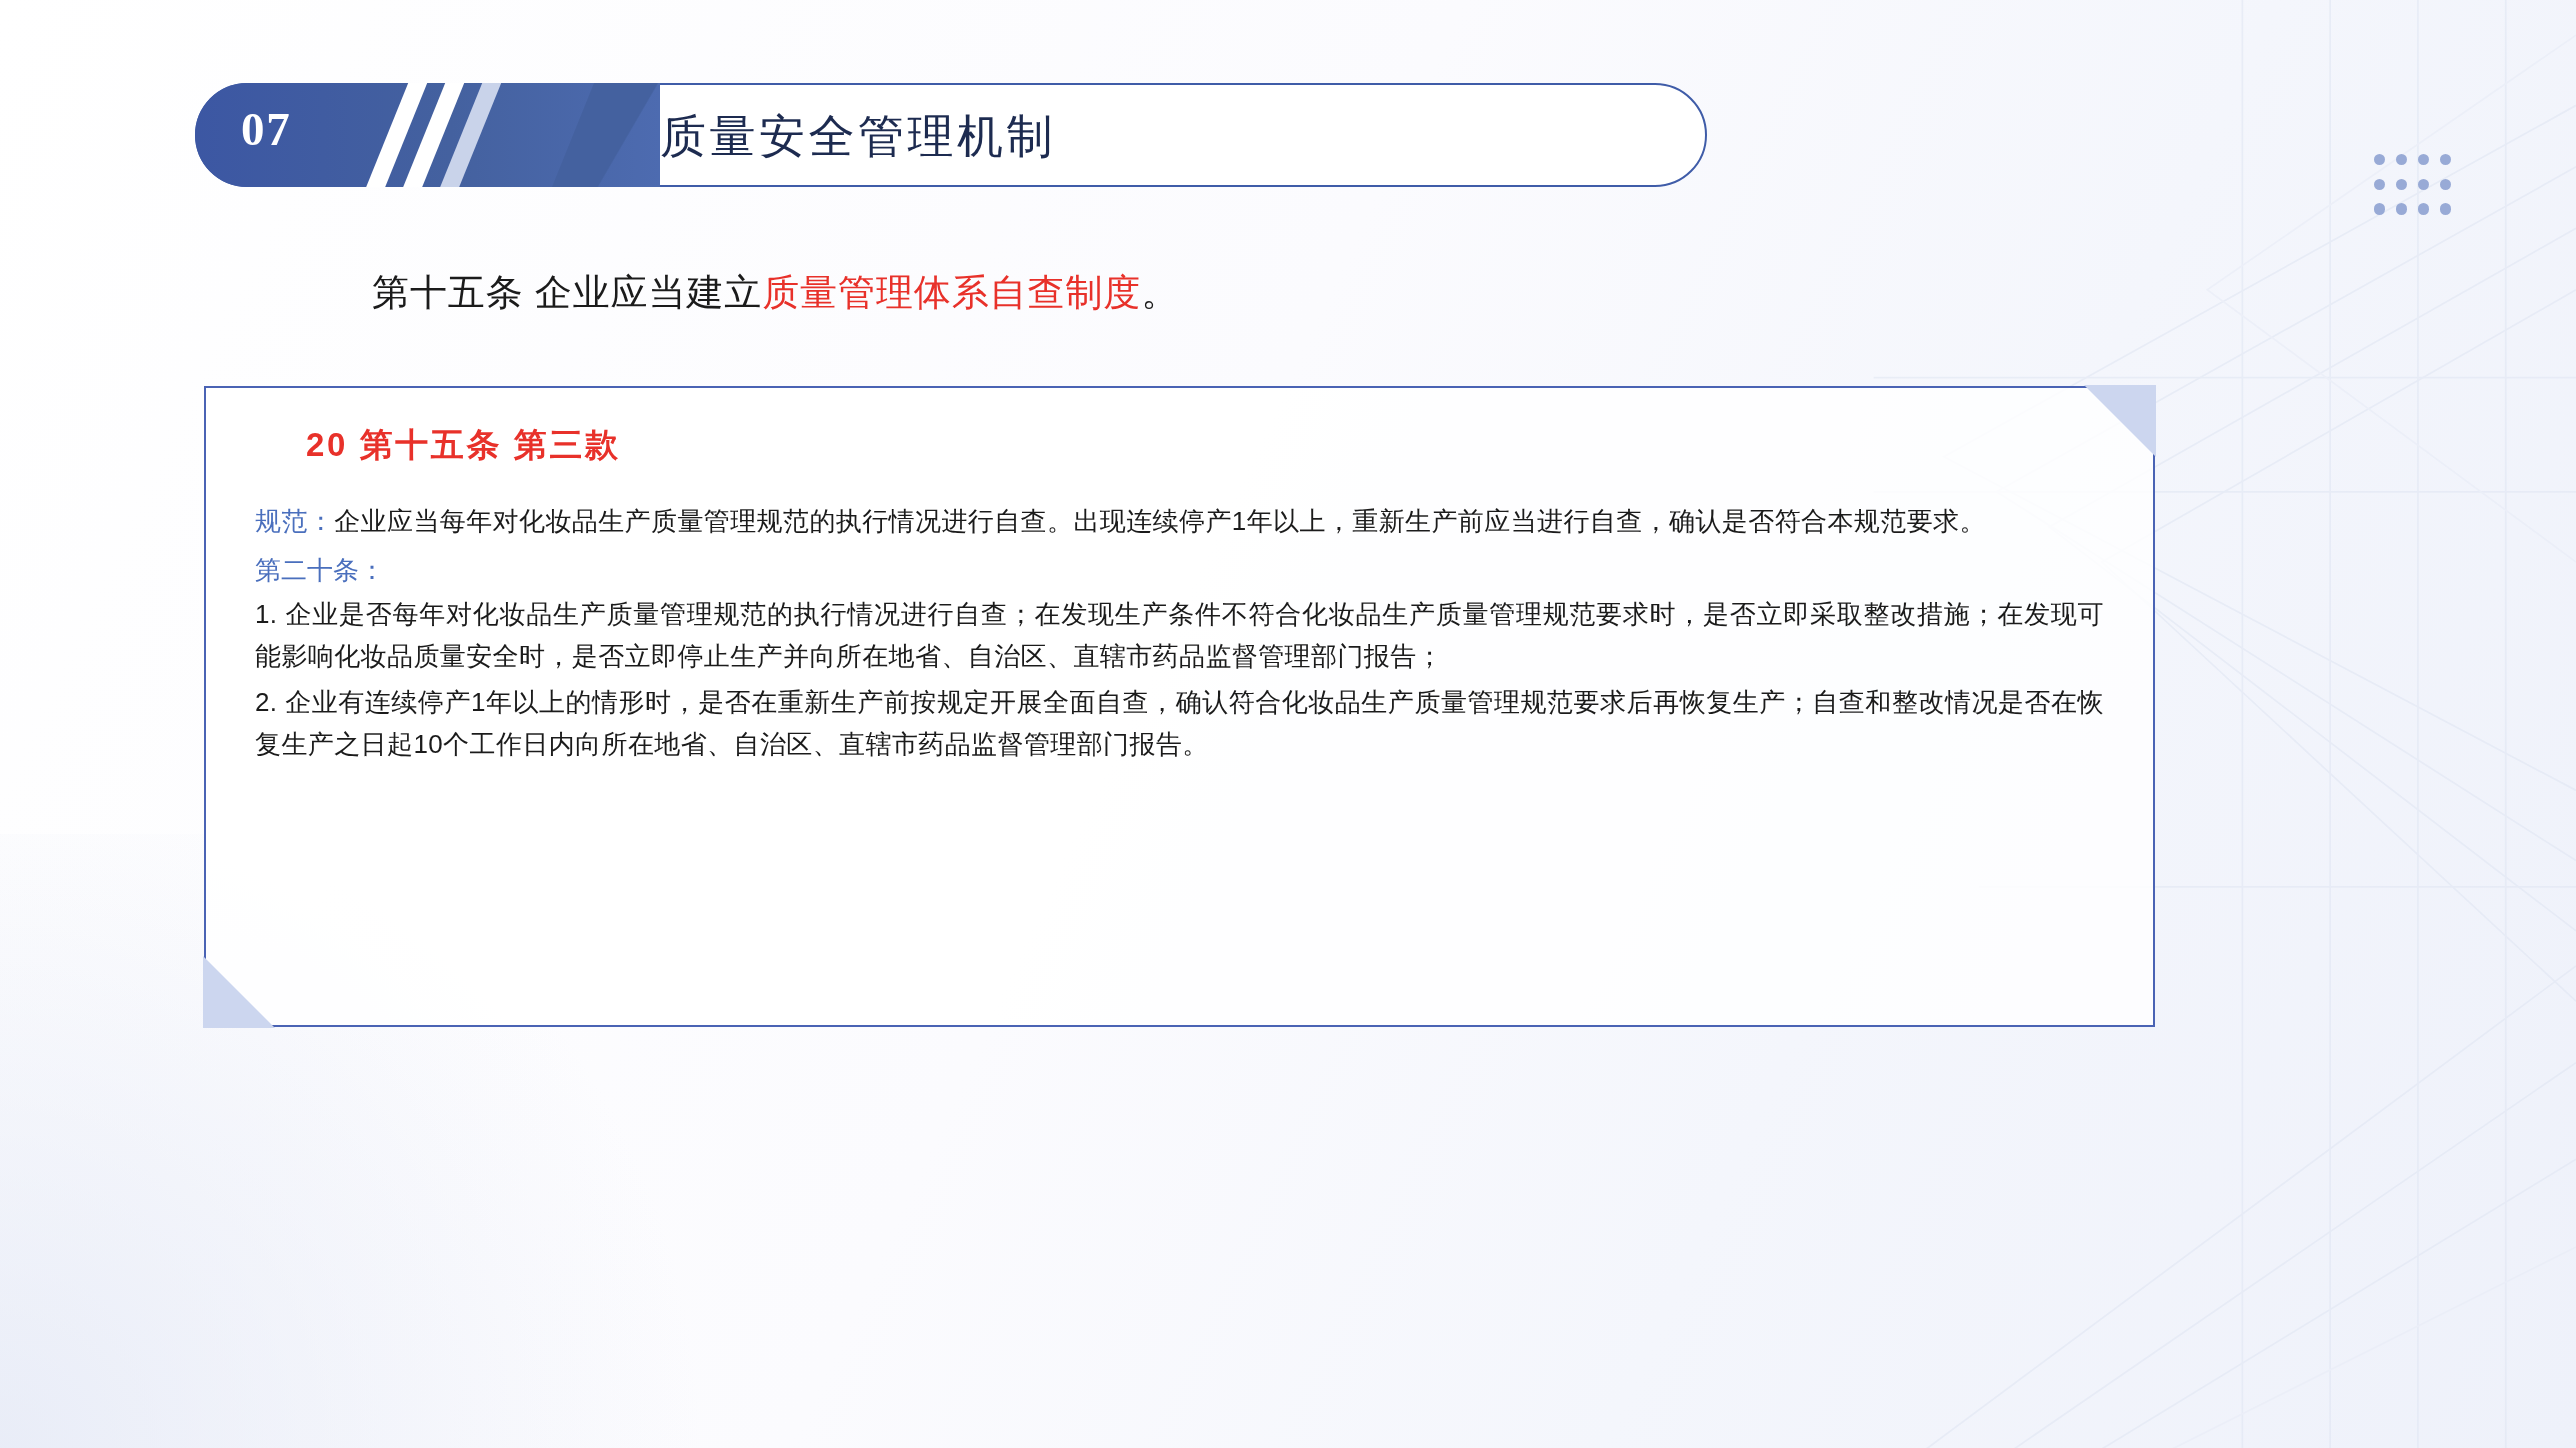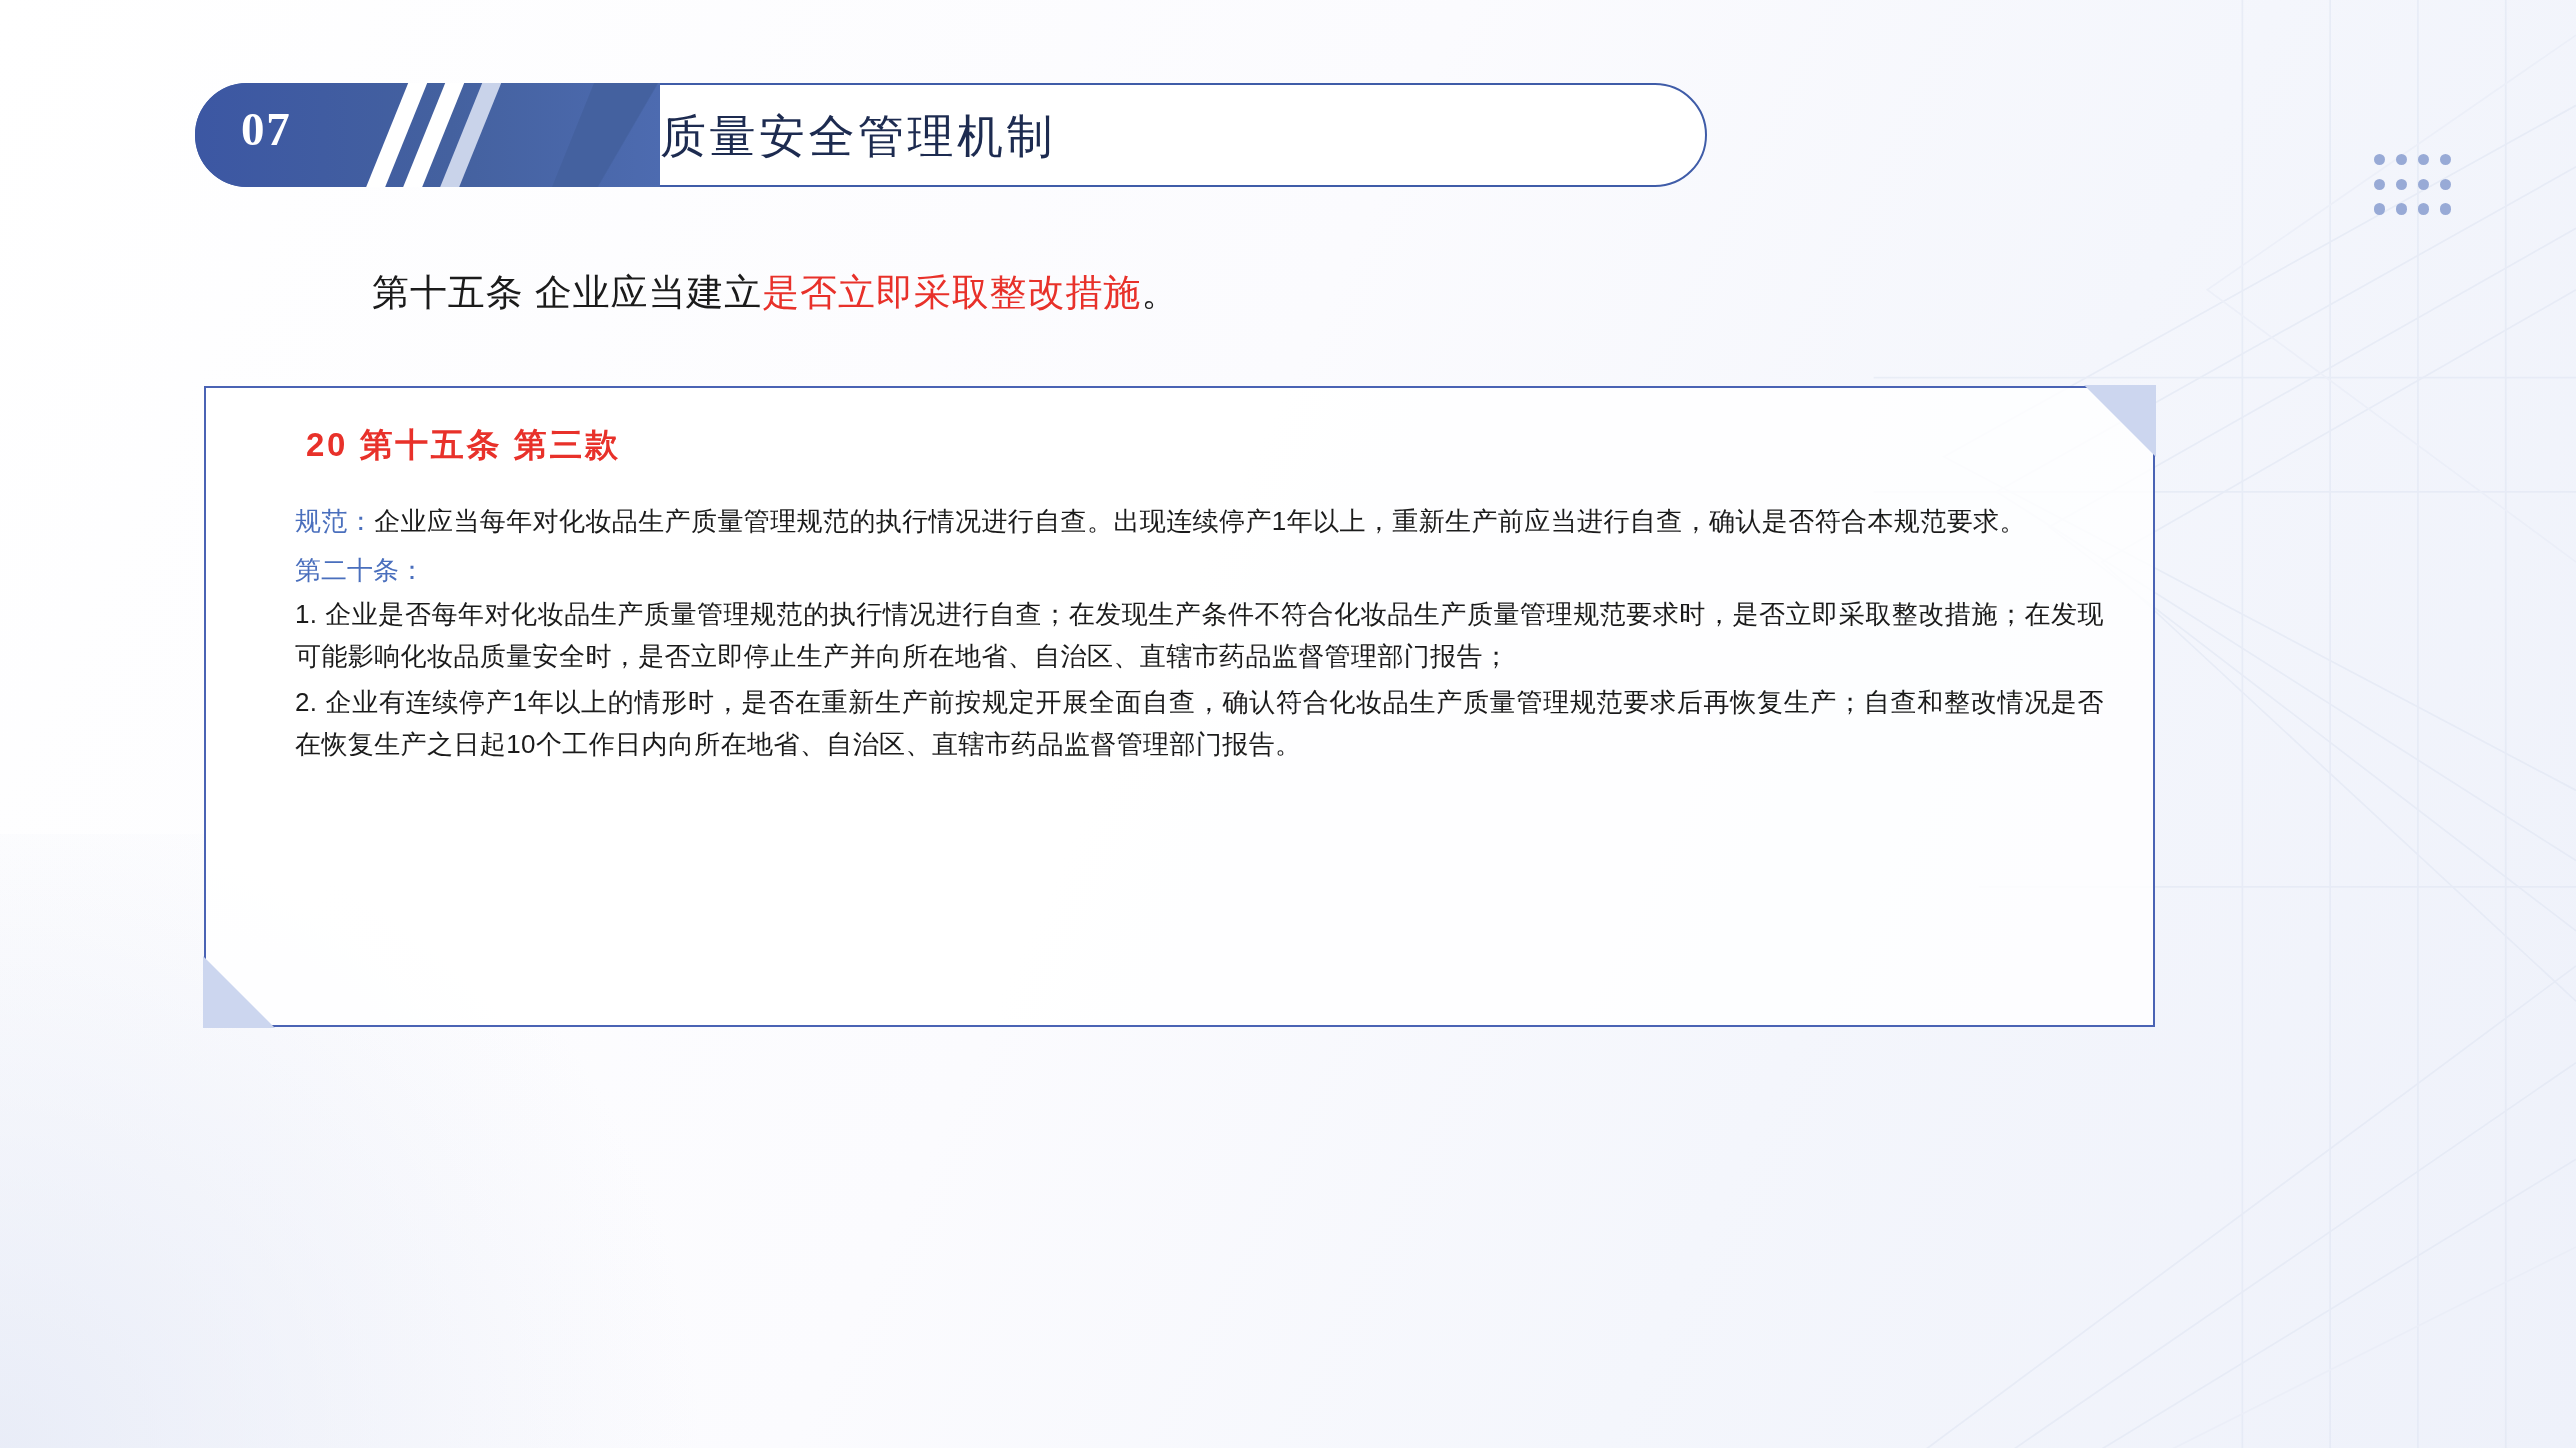--- a/index.html
+++ b/index.html
@@ -186,21 +186,20 @@
   .card-title {
     font-size: 33px;
     font-weight: bold;
     color: #e8312a;
     letter-spacing: 2.6px;
     margin: 7px 0 0 51px;
     font-family: "Liberation Sans", "DejaVu Sans", sans-serif;
   }
   .body-block {
     margin-top: 32px;
-    margin-left: 40px;
   }
   .para {
     font-size: 26px;
     line-height: 1.62;
     color: #1b1b1b;
     letter-spacing: 0.4px;
     margin: 0 0 3.5px 0;
     text-align: justify;
   }
   .label-blue {
@@ -264,21 +263,21 @@
     <i></i>
     <i></i>
     <i></i>
   <i></i>
     <i></i>
     <i></i>
     <i></i>
 </div>
 
 <div class="lead-line">
-  <span>第十五条 企业应当建立</span><span class="hl">是否立即采取整改措施</span><span>。</span>
+  <span>第十五条 企业应当建立</span><span class="hl">质量管理体系自查制度</span><span>。</span>
 </div>
 
 <div class="card">
   <span class="corner tr"></span>
   <span class="corner bl"></span>
   <div class="card-inner">
     <div class="card-title">20  第十五条  第三款</div>
     <div class="body-block">
       <p class="para">
         <span class="label-blue">规范：</span><span>企业应当每年对化妆品生产质量管理规范的执行情况进行自查。出现连续停产1年以上，重新生产前应当进行自查，确认是否符合本规范要求。</span>

